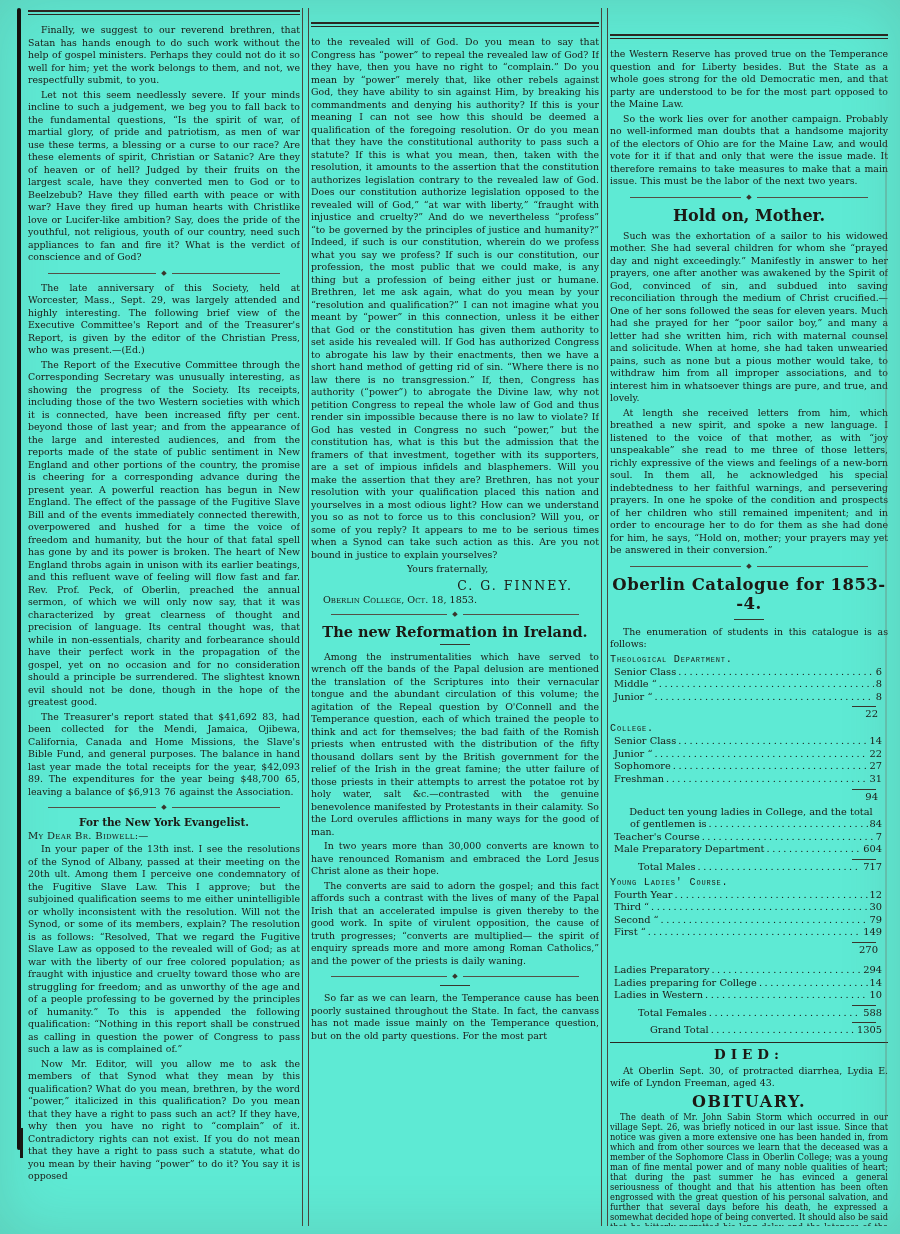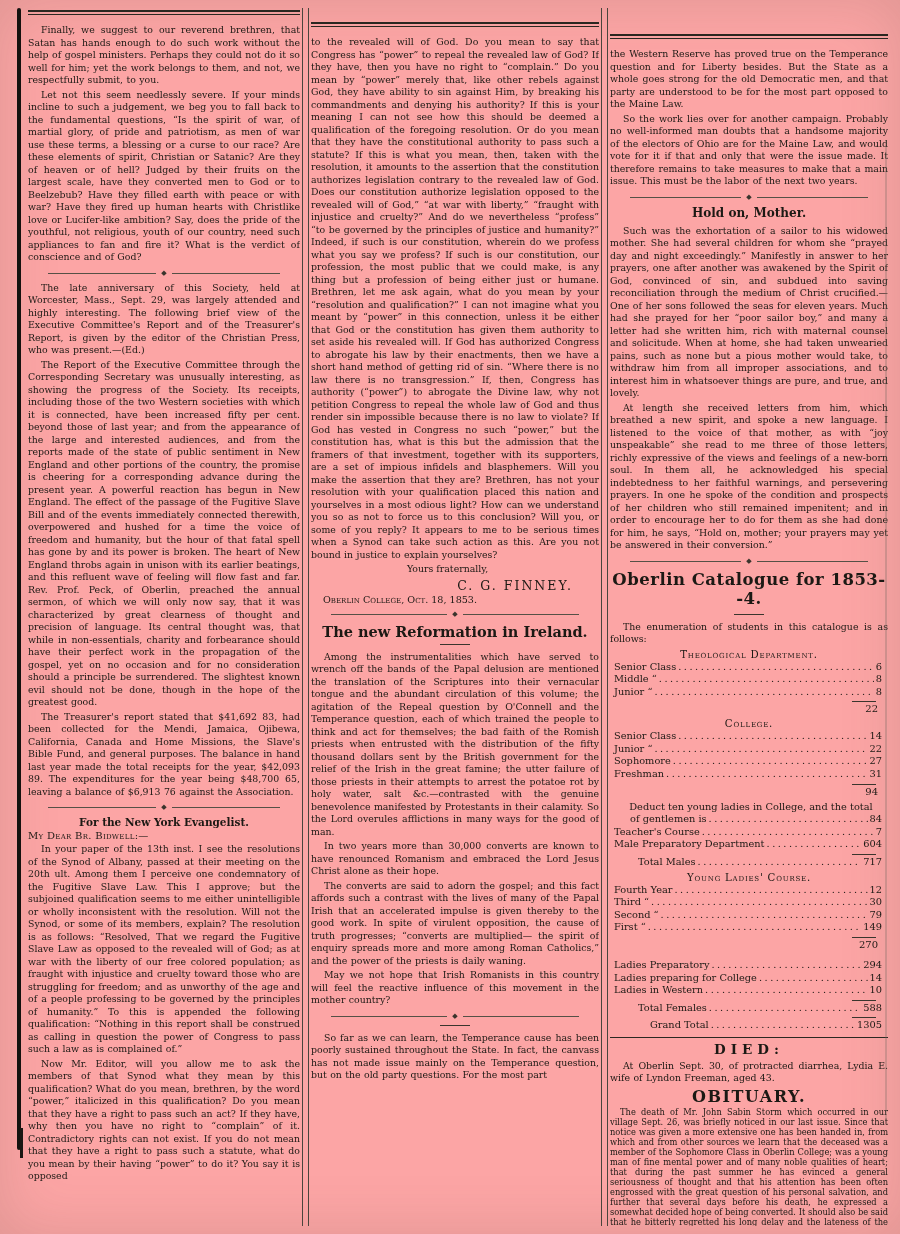--- a/index.html
+++ b/index.html
@@ -1,18 +1,18 @@
 <!DOCTYPE html>
 <html><head>
 <meta charset="utf-8">
 <style>
   html,body { margin:0; padding:0; }
   .page {
     position:relative; width:900px; height:1234px; overflow:hidden;
-    background:#fca5a5;
+    background:#5eead4;
     color:#1c1914;
     font-family:"DejaVu Serif", serif;
     box-shadow: inset 0 0 60px rgba(90,80,60,.18);
   }
   .leftbar { position:absolute; left:17px; top:8px; width:4px; height:1142px; background:#14110e; border-radius:2px; }
   .tick { position:absolute; left:20px; top:1128px; width:3px; height:30px; background:#1a1713; }
   .rightedge { position:absolute; right:13px; top:140px; width:2px; height:980px; background:rgba(110,105,95,.28); }
 
   .columns { display:flex; align-items:stretch; box-sizing:border-box; height:1226px; padding:8px 12px 0 28px; }
   .col { overflow:hidden; }
@@ -27,30 +27,30 @@
 
   .para { margin:0 0 2px; font-size:9.4px; line-height:12.5px; text-align:justify; text-indent:13px; word-spacing:.4px; }
   .noindent { text-indent:0; }
 
   .sep { display:flex; align-items:center; margin:6px 20px 5px; color:#3a352d; }
   .sep::before, .sep::after { content:""; flex:1; border-top:1px solid #555046; }
   .sep .d { padding:0 5px; font-size:7px; line-height:1; }
 
   .h-large { font-size:16.5px; font-weight:bold; text-align:center; margin:2px 0 6px; letter-spacing:.5px; }
   .h-med  { font-size:14.5px; font-weight:bold; text-align:center; margin:2px 0 4px; }
-  .h-med2 { font-size:12px; font-weight:bold; text-align:center; margin:2px 0 5px; }
+  .h-med2 { font-size:16px; font-weight:bold; text-align:center; margin:2px 0 5px; }
   .h-small-center { text-align:center; font-weight:bold; font-size:10.5px; margin:3px 0 2px; }
   .subrule { width:30px; border-top:1px solid #3a352d; margin:1px auto 6px; }
 
   .salutation { font-variant:small-caps; font-size:10px; letter-spacing:.3px; margin:1px 0 2px; }
   .closing { font-size:9.4px; line-height:12.5px; text-indent:96px; margin:0; }
   .signature { text-align:right; padding-right:26px; font-size:12.5px; letter-spacing:2px; margin:2px 0 1px; }
   .dateline { font-variant:small-caps; font-size:9.6px; padding-left:12px; margin:0 0 2px; }
 
-  .cat-subhead { text-align:center; font-variant:small-caps; font-size:10.2px; letter-spacing:.8px; margin:3px 0 1px; }
+  .cat-subhead { text-align:left; font-variant:small-caps; font-size:10.2px; letter-spacing:.8px; margin:3px 0 1px;font-family:Liberation Mono, monospace; }
   .cat-row { display:flex; align-items:baseline; font-size:9.8px; line-height:12.6px; padding:0 6px 0 4px; }
   .cat-label { white-space:nowrap; }
   .cat-dots { flex:1; overflow:hidden; white-space:nowrap; margin:0 2px; }
   .cat-dots::after { content:".........................................................................."; letter-spacing:2.5px; }
   .cat-val { white-space:nowrap; }
   .ind1 { padding-left:16px; }
   .ind2 { padding-left:24px; }
   .ind3 { padding-left:36px; }
   .cat-textline { font-size:9.8px; line-height:12.6px; padding-left:4px;text-align:center; }
   .total-rule { width:24px; border-top:1px solid #3a352d; margin:3px 12px 1px auto; }
@@ -103,21 +103,20 @@
       <div class="dateline">Oberlin College, Oct. 18, 1853.</div>
 
       <div class="sep">
           <span class="d">◆</span>
         </div>
       <h3 class="h-med">The new Reformation in Ireland.</h3>
       <div class="subrule"></div>
       <p class="para">Among the instrumentalities which have served to wrench off the bands of the Papal delusion are mentioned the translation of the Scriptures into their vernacular tongue and the abundant circulation of this volume; the agitation of the Repeal question by O'Connell and the Temperance question, each of which trained the people to think and act for themselves; the bad faith of the Romish priests when entrusted with the distribution of the fifty thousand dollars sent by the British government for the relief of the Irish in the great famine; the utter failure of those priests in their attempts to arrest the potatoe rot by holy water, salt &amp;c.—contrasted with the genuine benevolence manifested by Protestants in their calamity.  So the Lord overules afflictions in many ways for the good of man.</p>
       <p class="para">In two years more than 30,000 converts are known to have renounced Romanism and embraced the Lord Jesus Christ alone as their hope.</p>
       <p class="para">The converts are said to adorn the gospel; and this fact affords such a contrast with the lives of many of the Papal Irish that an accelerated impulse is given thereby to the good work.  In spite of virulent opposition, the cause of truth progresses; “converts are multiplied— the spirit of enquiry spreads more and more among Roman Catholics,” and the power of the priests is daily waning.</p>
-      <p class="para">May we not hope that Irish Romanists in this country will feel the reactive influence of this movement in the mother country?</p>
 
       <div class="sep">
           <span class="d">◆</span>
         </div>
       <div class="subrule"></div>
       <p class="para">So far as we can learn, the Temperance cause has been poorly sustained throughout the State.  In fact, the canvass has not made issue mainly on the Temperance question, but on the old party questions.  For the most part</p>
     </div>
 
     <div class="divider"></div>
 

